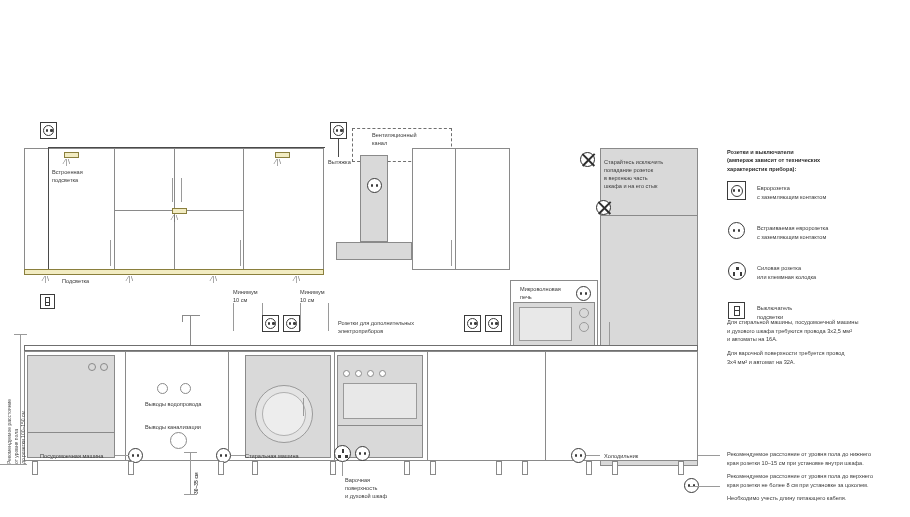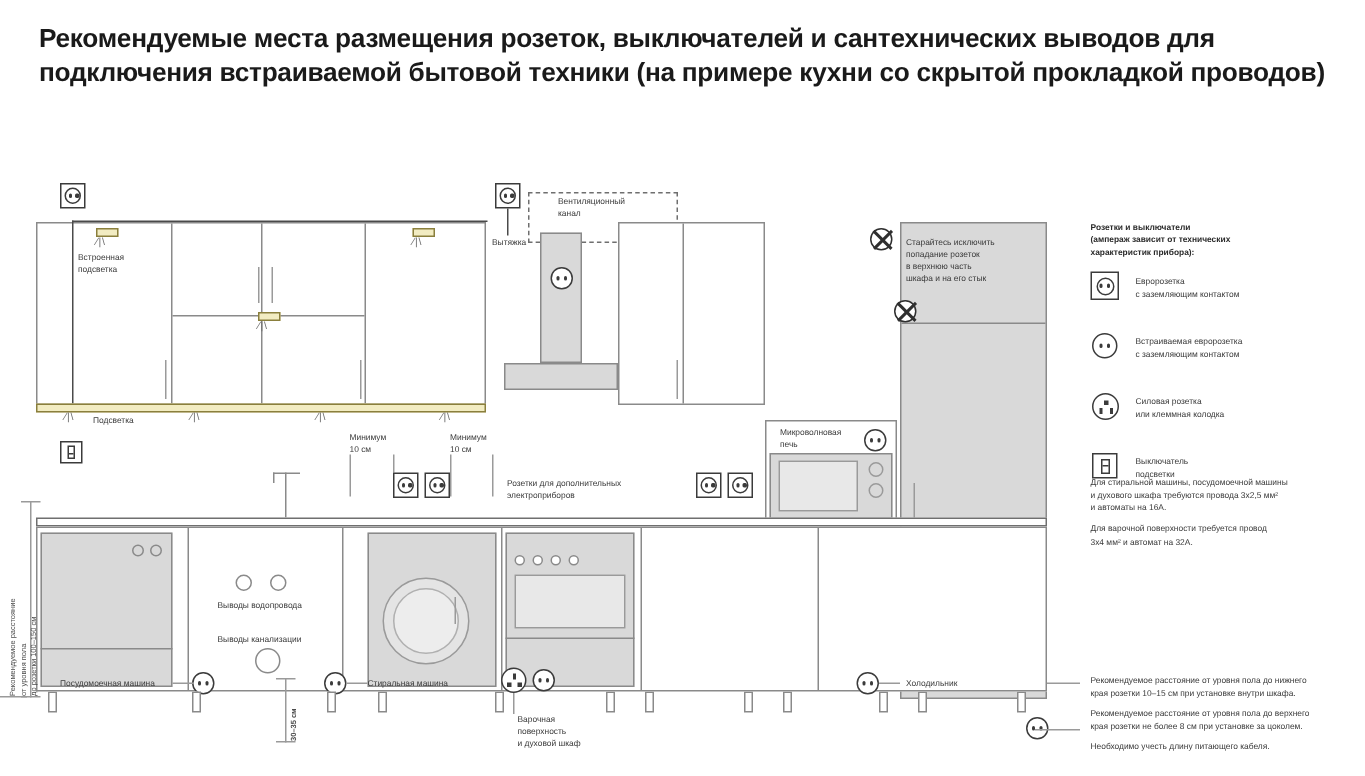--- a/index.html
+++ b/index.html
@@ -77,21 +77,20 @@
   .vtxt{position:absolute;font-size:5px;line-height:1.4;color:#4a4a4a;white-space:pre-line;
         transform-origin:0 0;transform:rotate(-90deg);}
   .vtxt2{position:absolute;font-size:5px;color:#4a4a4a;white-space:nowrap;font-weight:bold;
         transform-origin:0 0;transform:rotate(-90deg);}
 </style>
 </head>
 <body>
 
 <div id="stage">
 
-  <div class="title">Рекомендуемые места размещения розеток, выключателей и сантехнических выводов для подключения встраиваемой бытовой техники (на примере кухни со скрытой прокладкой проводов)</div>
 
   <div class="box fillwhite" style="left:24px;top:148px;width:300px;height:122px;"></div>
 
   <div class="ln" style="left:114px;top:149px;width:1px;height:120px;"></div>
   <div class="ln" style="left:174px;top:149px;width:1px;height:120px;"></div>
   <div class="ln" style="left:243px;top:149px;width:1px;height:120px;"></div>
 
   <div class="ln" style="left:115px;top:210px;width:128px;height:1px;"></div>
 
   <div class="thin" style="left:172px;top:178px;width:1px;height:24px;"></div>

